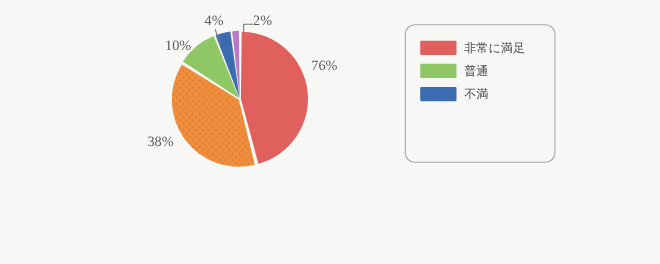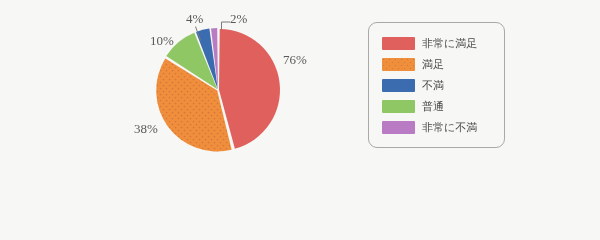--- a/index.html
+++ b/index.html
@@ -101,31 +101,23 @@
   <div class="pct-label" style="left:186px; top:11px;">4%</div>
   <div class="pct-label" style="left:230px; top:11px;">2%</div>
 
   <div id="legend-box">
     <div id="legend-list">
         <div class="legend-row">
           <span class="legend-swatch" style="background: rgb(224, 96, 94);"></span>
           <span class="legend-label">非常に満足</span>
         </div>
         <div class="legend-row">
-          <span class="legend-swatch" style="background: radial-gradient(circle at 1.5px 1.5px, rgb(217, 115, 58) 0.85px, transparent 0.9px) 0% 0% / 6px 6px, radial-gradient(circle at 4.5px 4.5px, rgb(217, 115, 58) 0.85px, transparent 0.9px) 0% 0% / 6px 6px rgb(239, 143, 60);"></span>
-          <span class="legend-label">満足</span>
+          <span class="legend-swatch" style="background: rgb(143, 199, 101);"></span>
+          <span class="legend-label">普通</span>
         </div>
         <div class="legend-row">
           <span class="legend-swatch" style="background: rgb(59, 108, 176);"></span>
           <span class="legend-label">不満</span>
-        </div>
-        <div class="legend-row">
-          <span class="legend-swatch" style="background: rgb(143, 199, 101);"></span>
-          <span class="legend-label">普通</span>
-        </div>
-        <div class="legend-row">
-          <span class="legend-swatch" style="background: rgb(185, 124, 196);"></span>
-          <span class="legend-label">非常に不満</span>
         </div>
       </div>
   </div>
 
 </div>
 
 </body></html>

